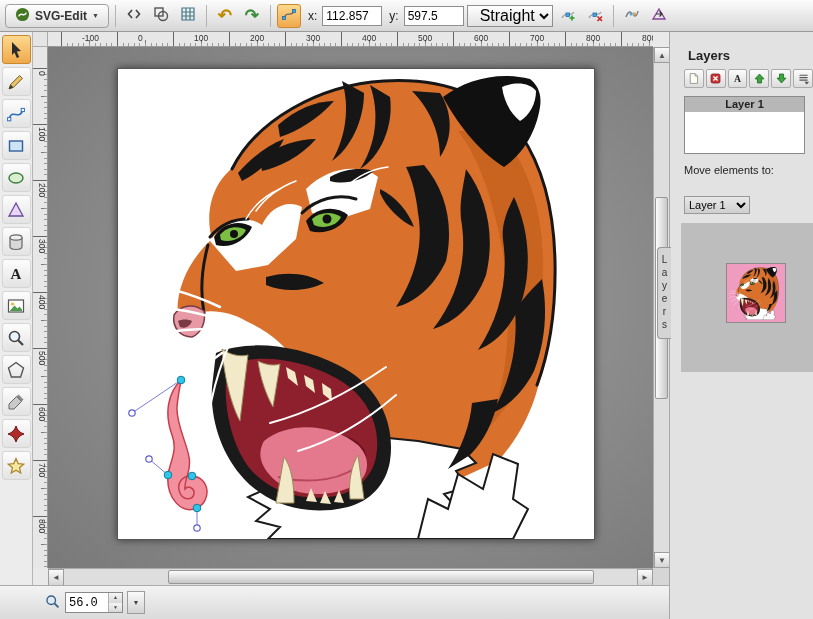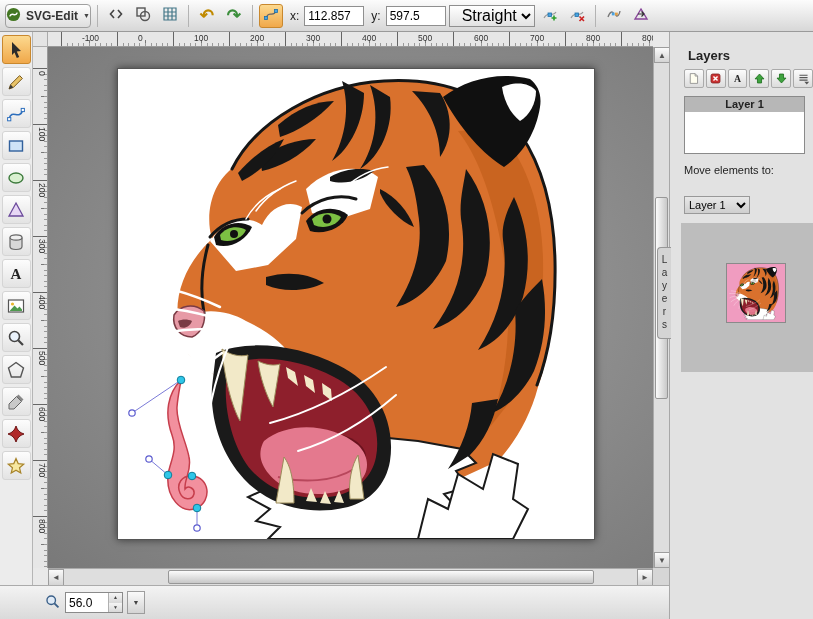--- a/index.html
+++ b/index.html
@@ -3,21 +3,21 @@
 <meta charset="utf-8">
 <style>
   html,body{margin:0;padding:0;}
   body{font-family:"Liberation Sans",sans-serif;background:#e9e9e9;}
   #app{position:relative;width:813px;height:619px;overflow:hidden;background:#e9e9e9;font-size:12px;color:#222;}
 
   
   #top-toolbar{position:absolute;left:0;top:0;width:813px;height:32px;box-sizing:border-box;
     background:linear-gradient(#fcfcfc,#d7d7d7);border-bottom:1px solid #9a9a9a;
     display:flex;align-items:center;gap:3px;padding:0 5px;}
-  .menu-btn{display:flex;align-items:center;gap:5px;height:24px;padding:0 0;border:1px solid #a0a0a0;
+  .menu-btn{display:flex;align-items:center;gap:5px;height:24px;padding:0 9px;border:1px solid #a0a0a0;
     border-radius:4px;background:linear-gradient(#ffffff,#dedede);font-weight:bold;font-size:12px;color:#333;cursor:pointer;}
   .caret{font-size:7px;color:#444;}
   .tbtn{width:24px;height:24px;display:flex;align-items:center;justify-content:center;border:1px solid transparent;
     border-radius:3px;background:transparent;cursor:pointer;}
   .tbtn.active{background:linear-gradient(#fbd globalized 0,#fff);}
   .tbtn.active{background:linear-gradient(#fcd98f,#f0a84a);border:1px solid #c9882e;}
   .sep{width:1px;height:22px;background:#b3b3b3;margin:0 3px;}
   .uglyph{font-size:17px;line-height:17px;font-weight:bold;}
   .coord-label{font-size:12px;color:#222;margin:0 2px 0 4px;}
   input.coord{width:52px;height:18px;border:1px solid #8f8f8f;font-size:12px;padding:0 3px;font-family:"Liberation Sans",sans-serif;}
@@ -58,21 +58,21 @@
   #h-scroll .left{left:0;top:0;width:16px;height:17px;}
   #h-scroll .right{right:0;top:0;width:16px;height:17px;left:auto;}
   #h-thumb{position:absolute;top:1px;bottom:1px;left:120px;width:424px;background:linear-gradient(#fbfbfb,#c8c8c8);
     border:1px solid #979797;border-radius:2px;cursor:pointer;}
   #scroll-corner{position:absolute;left:653px;top:568px;width:16px;height:17px;background:#d6d6d6;}
 
   
   #bottom-bar{position:absolute;left:0;top:585px;width:669px;height:34px;box-sizing:border-box;
     background:linear-gradient(#f3f3f3,#dadada);border-top:1px solid #ababab;display:flex;align-items:center;padding-left:44px;gap:4px;}
   .zoom-box{display:flex;align-items:stretch;border:1px solid #8a8a8a;background:#fff;height:19px;}
-  .zoom-box input{width:36px;border:0;font-size:12px;padding:1px 3px;outline:none;font-family:Liberation Sans, sans-serif;}
+  .zoom-box input{width:36px;border:0;font-size:12px;padding:1px 3px;outline:none;font-family:Liberation Mono, monospace;}
   .spin{display:flex;flex-direction:column;width:13px;border-left:1px solid #b0b0b0;}
   .spin button{flex:1;border:0;background:linear-gradient(#f5f5f5,#d8d8d8);font-size:5px;line-height:5px;padding:0;color:#444;cursor:pointer;}
   .zoom-dd{width:16px;height:21px;display:flex;align-items:center;justify-content:center;border:1px solid #9d9d9d;
     background:linear-gradient(#fafafa,#d4d4d4);font-size:7px;color:#444;cursor:pointer;}
 
   
   #right-panel{position:absolute;left:669px;top:32px;width:144px;height:587px;background:#e2e2e2;border-left:1px solid #a8a8a8;box-sizing:border-box;}
   .panel-title{font-weight:bold;font-size:13px;margin:16px 0 6px 18px;}
   .layers-toolbar{display:flex;gap:2px;margin:0 0 8px 14px;}
   .lbtn{width:18px;height:17px;display:flex;align-items:center;justify-content:center;border:1px solid #aaa;border-radius:2px;

